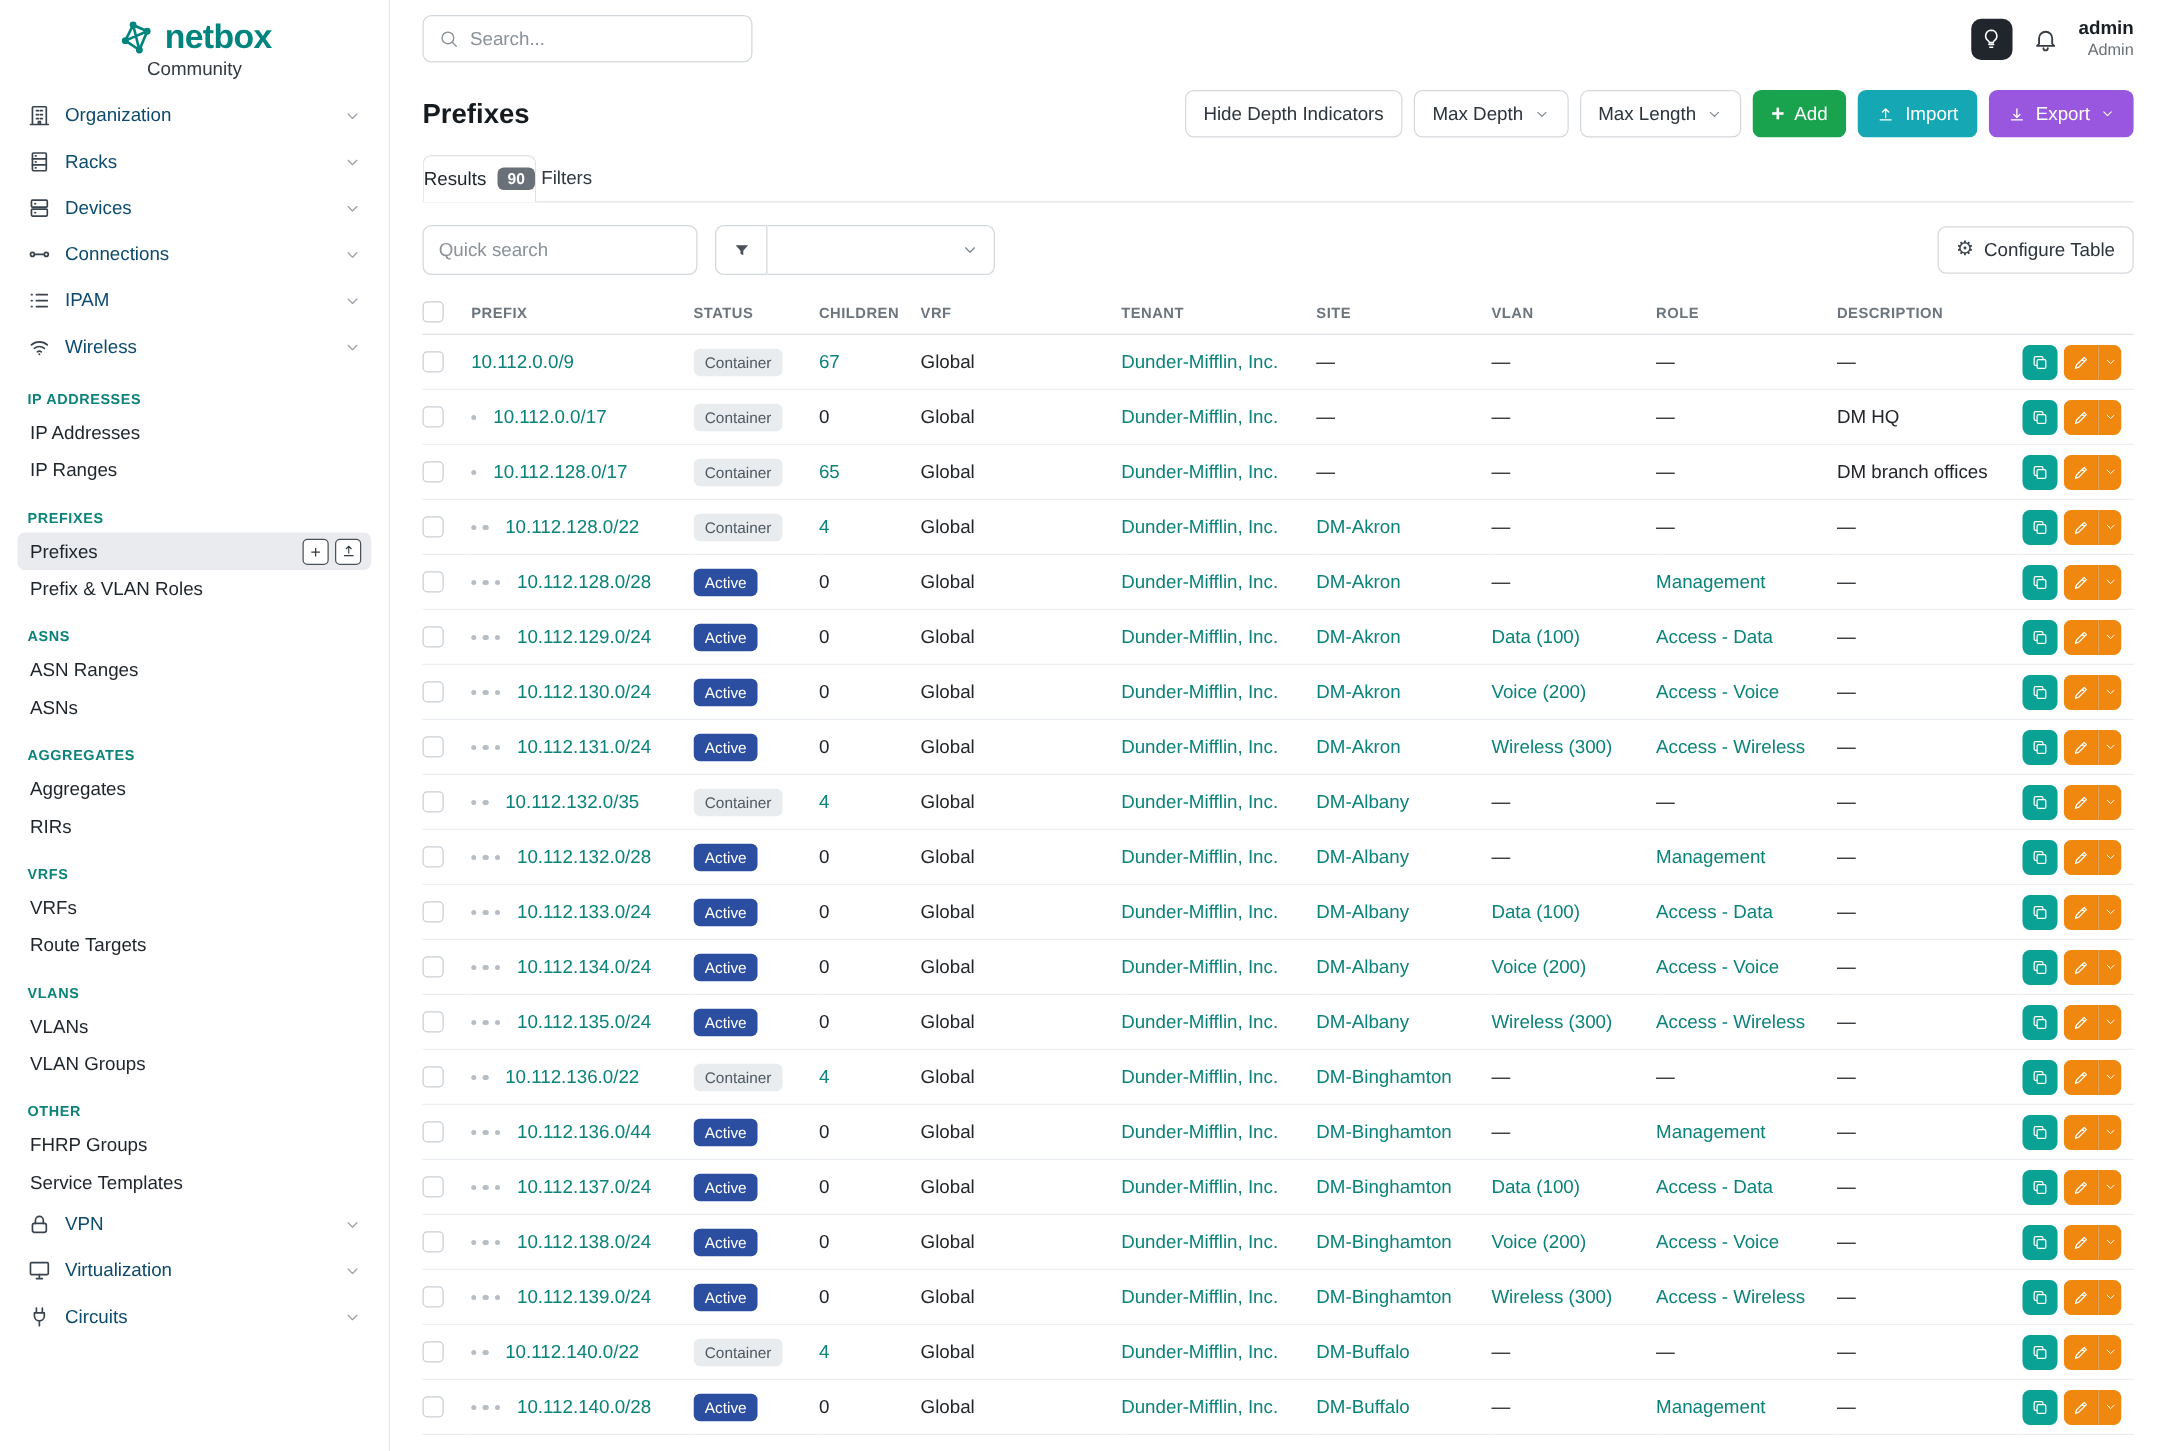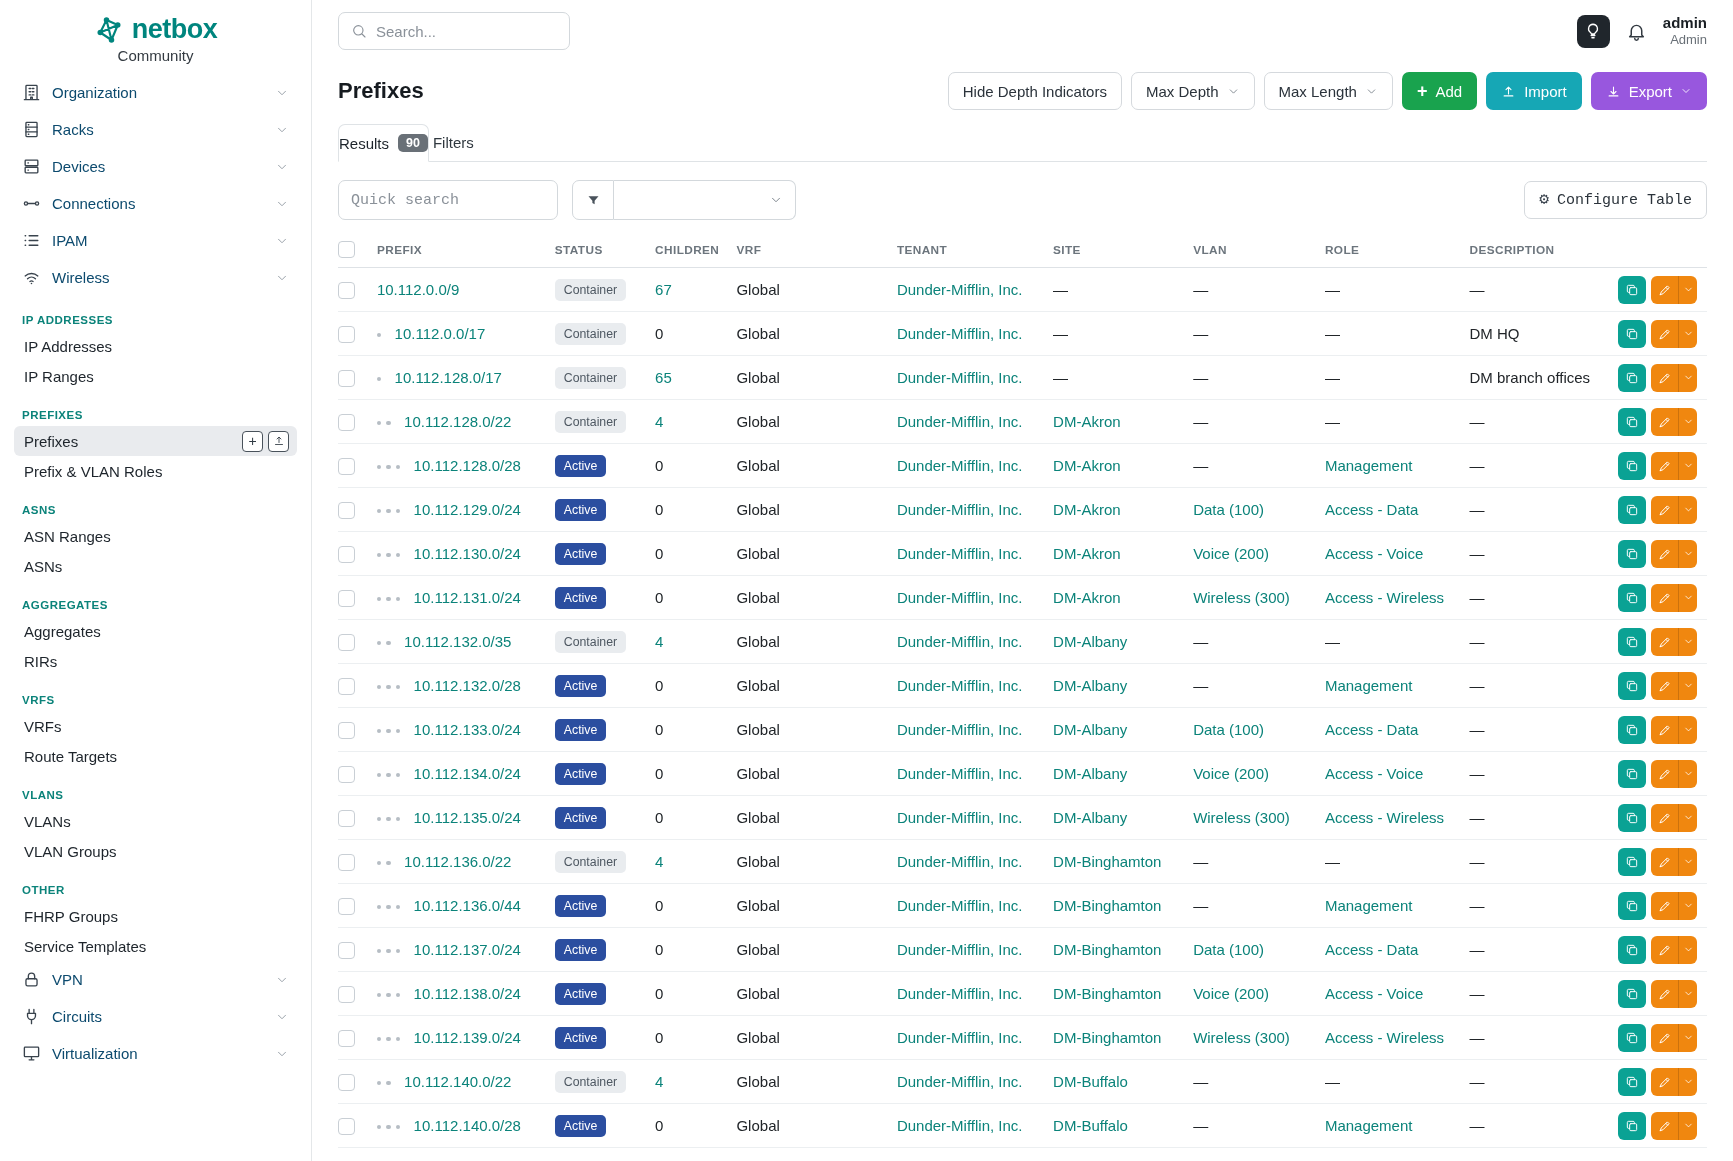--- a/index.html
+++ b/index.html
@@ -29,21 +29,21 @@
     font-size:15px; color:#1d242b; text-decoration:none; border-radius:6px; height:30px; }
   .sub-item.active { background:#e9ebee; }
   .quick-actions { display:flex; gap:5px; }
   .qa-btn { width:21px; height:21px; border:1px solid #49525b; background:#fff; border-radius:4px;
     color:#2f3942; font-size:14px; line-height:1; display:flex; align-items:center; justify-content:center; cursor:pointer; }
   .qa-btn svg { width:12px; height:12px; }
 
   
   .main { margin-left:312px; height:100%; display:flex; flex-direction:column; }
   .topbar { height:62px; display:flex; align-items:center; justify-content:space-between; padding:0 26px; }
-  .search-box { width:232px; height:38px; border:1px solid #d3d8dc; border-radius:7px;
+  .search-box { width:264px; height:38px; border:1px solid #d3d8dc; border-radius:7px;
     display:flex; align-items:center; gap:9px; padding:0 12px; color:#8a9199; }
   .search-box svg { width:16px; height:16px; flex:0 0 auto; }
   .search-box input { border:none; outline:none; width:100%; font-size:15px; font-family:inherit; color:#212529; }
   .search-box input::placeholder { color:#8a9199; }
   .topbar-right { display:flex; align-items:center; gap:16px; }
   .theme-btn { width:33px; height:33px; background:#20262c; border:none; border-radius:8px; color:#fff;
     display:flex; align-items:center; justify-content:center; cursor:pointer; }
   .theme-btn svg { width:18px; height:18px; }
   .bell-btn { background:none; border:none; color:#333a41; cursor:pointer; display:flex; }
   .bell-btn svg { width:21px; height:21px; }
@@ -65,21 +65,21 @@
   .btn-import { background:#16a7b5; color:#fff; }
   .btn-export { background:#9857de; color:#fff; }
   .btn-export .chev { width:12px; height:12px; }
 
   .tabs-row { display:flex; gap:4px; border-bottom:1px solid #dfe3e6; margin-top:12px; }
   .tab { padding:9px 0; font-size:15px; color:#30383f; cursor:pointer; display:flex; align-items:center; gap:9px; }
   .tab.active { border:1px solid #dfe3e6; border-bottom:1px solid #fff; border-radius:7px 7px 0 0;
     margin-bottom:-1px; background:#fff; color:#1d242b; }
   .tab-badge { background:#697077; color:#fff; border-radius:5px; padding:2px 8px; font-size:12.5px; font-weight:700; }
 
-  .table-toolbar { display:flex; align-items:center; margin:18px 0 12px 0;font-family:Liberation Mono, monospace; }
+  .table-toolbar { display:flex; align-items:center; margin:18px 0 12px 0; }
   .quick-search { width:220px; height:40px; border:1px solid #d3d8dc; border-radius:7px; padding:0 12px;
     font-size:15px; font-family:inherit; outline:none; }
   .quick-search::placeholder { color:#8a9199; }
   .filter-group { display:flex; margin-left:14px; }
   .filter-btn { width:42px; height:40px; border:1px solid #d3d8dc; border-radius:7px 0 0 7px; background:#fff;
     color:#49525b; display:flex; align-items:center; justify-content:center; cursor:pointer; }
   .filter-btn svg { width:15px; height:15px; }
   .filter-select { width:182px; height:40px; border:1px solid #d3d8dc; border-left:none; border-radius:0 7px 7px 0;
     display:flex; align-items:center; justify-content:flex-end; padding:0 12px; color:#7d868e; cursor:pointer; }
   .filter-select svg { width:14px; height:14px; }
@@ -283,38 +283,38 @@
         <span class="mi-label">VPN</span>
         <span class="mi-chev">
           <svg class="icn" viewBox="0 0 24 24">
             <path d="M6 9l6 6 6-6"></path>
           </svg>
         </span>
       </div>
       <div class="menu-item">
         <span class="mi-icon">
           <svg class="icn" viewBox="0 0 24 24">
-            <path d="M9 3v5M15 3v5M7 8h10v3a5 5 0 0 1-10 0V8zM12 16v5"></path>
-          </svg>
-        </span>
-        <span class="mi-label">Circuits</span>
+            <rect x="3" y="4" width="18" height="12" rx="1"></rect>
+            <path d="M9 20h6M12 16v4"></path>
+          </svg>
+        </span>
+        <span class="mi-label">Virtualization</span>
         <span class="mi-chev">
           <svg class="icn" viewBox="0 0 24 24">
             <path d="M6 9l6 6 6-6"></path>
           </svg>
         </span>
       </div>
       <div class="menu-item">
         <span class="mi-icon">
           <svg class="icn" viewBox="0 0 24 24">
-            <rect x="3" y="4" width="18" height="12" rx="1"></rect>
-            <path d="M9 20h6M12 16v4"></path>
-          </svg>
-        </span>
-        <span class="mi-label">Virtualization</span>
+            <path d="M9 3v5M15 3v5M7 8h10v3a5 5 0 0 1-10 0V8zM12 16v5"></path>
+          </svg>
+        </span>
+        <span class="mi-label">Circuits</span>
         <span class="mi-chev">
           <svg class="icn" viewBox="0 0 24 24">
             <path d="M6 9l6 6 6-6"></path>
           </svg>
         </span>
       </div>
     </nav>
 </aside>
 
 <div class="main">

